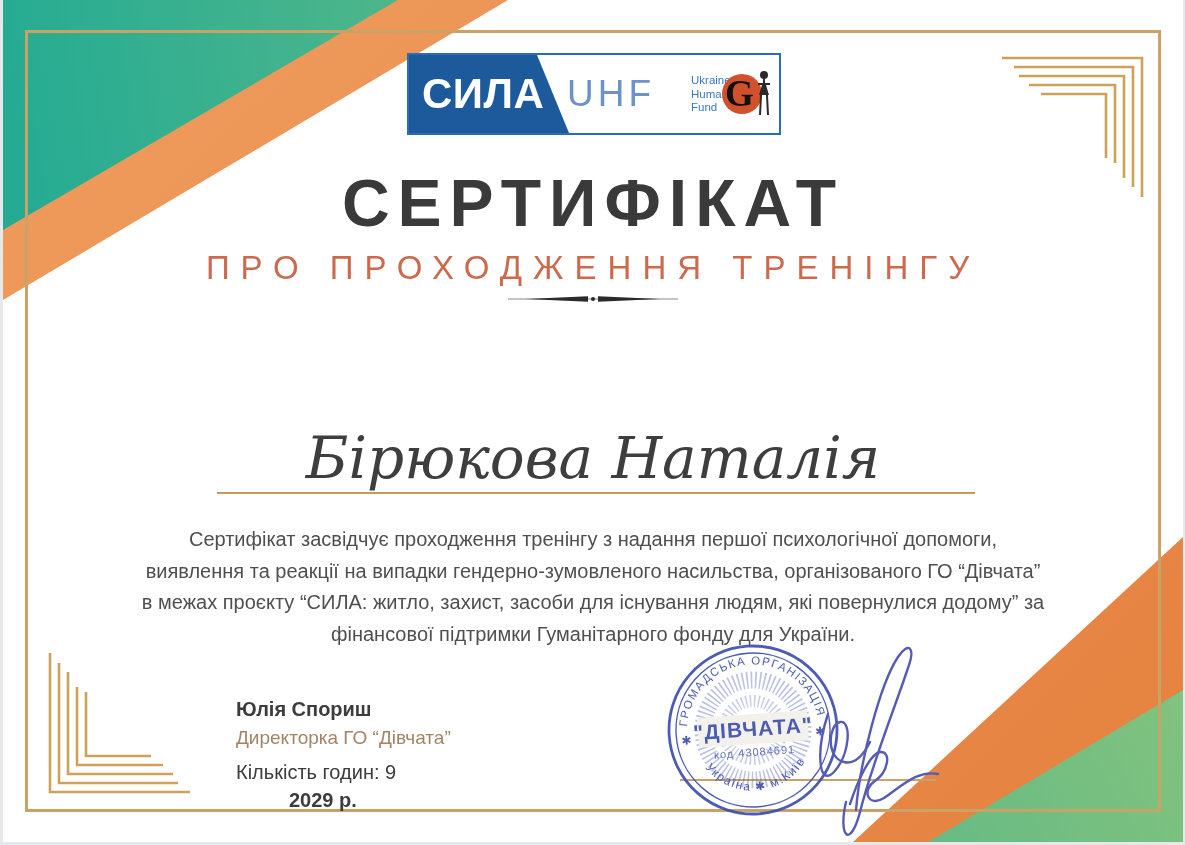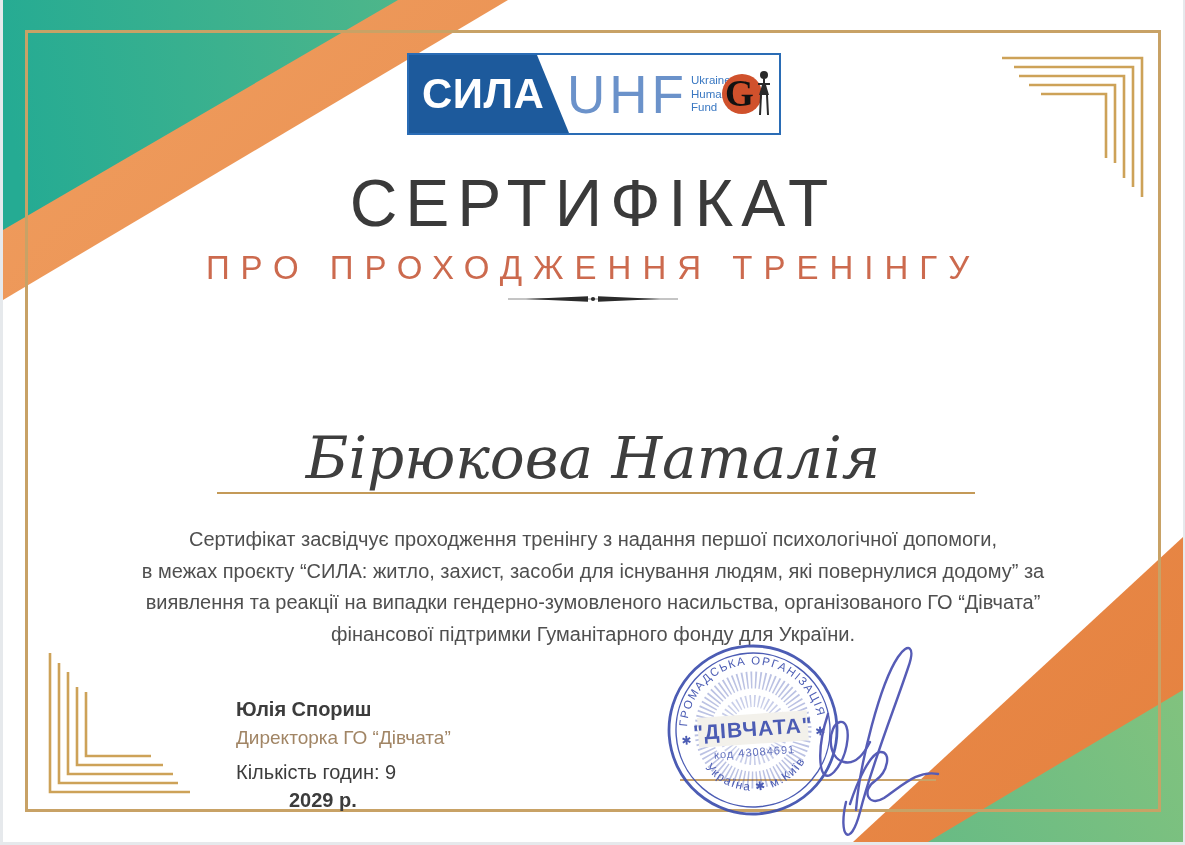--- a/index.html
+++ b/index.html
@@ -23,32 +23,32 @@
   .content{position:absolute;inset:0;z-index:5;}
 
   
   .logo-card{position:absolute;left:404px;top:53px;width:374px;height:82px;background:#ffffff;
              border:2px solid #2a6cb5;box-sizing:border-box;}
   .logo-blue{position:absolute;left:0;top:0;bottom:0;width:170px;background:#1d5a9c;
              clip-path:polygon(0 0,128px 0,160px 100%,0 100%);}
   .logo-sila{position:absolute;left:13px;top:50%;transform:translateY(-50%);
              font-size:42px;font-weight:bold;color:#ffffff;letter-spacing:.5px;}
   .logo-uhf{position:absolute;left:158px;top:50%;transform:translateY(-50%);
-            font-size:53px;color:#6b92ca;letter-spacing:4px;}
+            font-size:37px;color:#6b92ca;letter-spacing:4px;}
   .logo-fund{position:absolute;left:250px;top:50%;transform:translateY(-50%);
              font-size:11.5px;line-height:13.5px;color:#3a78c2;}
   .logo-fund span{display:block;margin-left:32px;}
   .g-circle{position:absolute;left:313px;top:19px;width:40px;height:40px;border-radius:50%;
             background:#d0512c;}
   .g-letter{position:absolute;left:316px;top:50%;transform:translateY(-52%);
             font-size:37px;font-weight:bold;color:#111111;font-family:"Liberation Serif",serif;}
   .girl{position:absolute;left:344px;top:14px;}
 
   .title{position:absolute;left:0;right:0;top:165px;text-align:center;margin:0;
-         font-size:66px;font-weight:normal;letter-spacing:8px;color:#3a3a3a;}
+         font-size:66px;font-weight:bold;letter-spacing:8px;color:#3a3a3a;}
   .subtitle{position:absolute;left:0;right:0;top:249px;text-align:center;
             font-size:33px;letter-spacing:11px;color:#cc6a4e;}
   .divider{position:absolute;left:0;right:0;top:291px;text-align:center;}
   .training{position:absolute;left:0;right:0;top:315px;text-align:center;
             font-size:28px;font-weight:bold;letter-spacing:5px;line-height:37px;color:#d4663c;}
   .training span{display:block;}
   .recipient{position:absolute;left:0;right:0;top:424px;text-align:center;
              font-family:"DejaVu Serif",serif;font-style:italic;font-size:58px;color:#3e3e3e;}
   .name-underline{position:absolute;left:214px;top:492px;width:758px;height:2px;background:#c49a58;}
   .body-text{position:absolute;left:0;right:0;top:524px;text-align:center;
@@ -128,22 +128,22 @@
           <circle cx="85" cy="6" r="2.1" fill="#2b2b2b"></circle>
         </svg>
       </div>
 
 
       <div class="recipient">Бірюкова Наталія</div>
       <div class="name-underline"></div>
 
       <div class="body-text">
         <span>Сертифікат засвідчує проходження тренінгу з надання першої психологічної допомоги,</span>
+        <span>виявлення та реакції на випадки гендерно-зумовленого насильства, організованого ГО “Дівчата”</span>
         <span>в межах проєкту “СИЛА: житло, захист, засоби для існування людям, які повернулися додому” за</span>
-        <span>виявлення та реакції на випадки гендерно-зумовленого насильства, організованого ГО “Дівчата”</span>
         <span>фінансової підтримки Гуманітарного фонду для України.</span>
       </div>
 
       <div class="sig-name">Юлія Спориш</div>
       <div class="sig-role">Директорка ГО “Дівчата”</div>
       <div class="sig-hours">Кількість годин: 9</div>
       <div class="sig-year">2029 р.</div>
       <div class="sig-line"></div>
 
       <svg class="stamp" width="190" height="190" viewBox="-95 -95 190 190">

